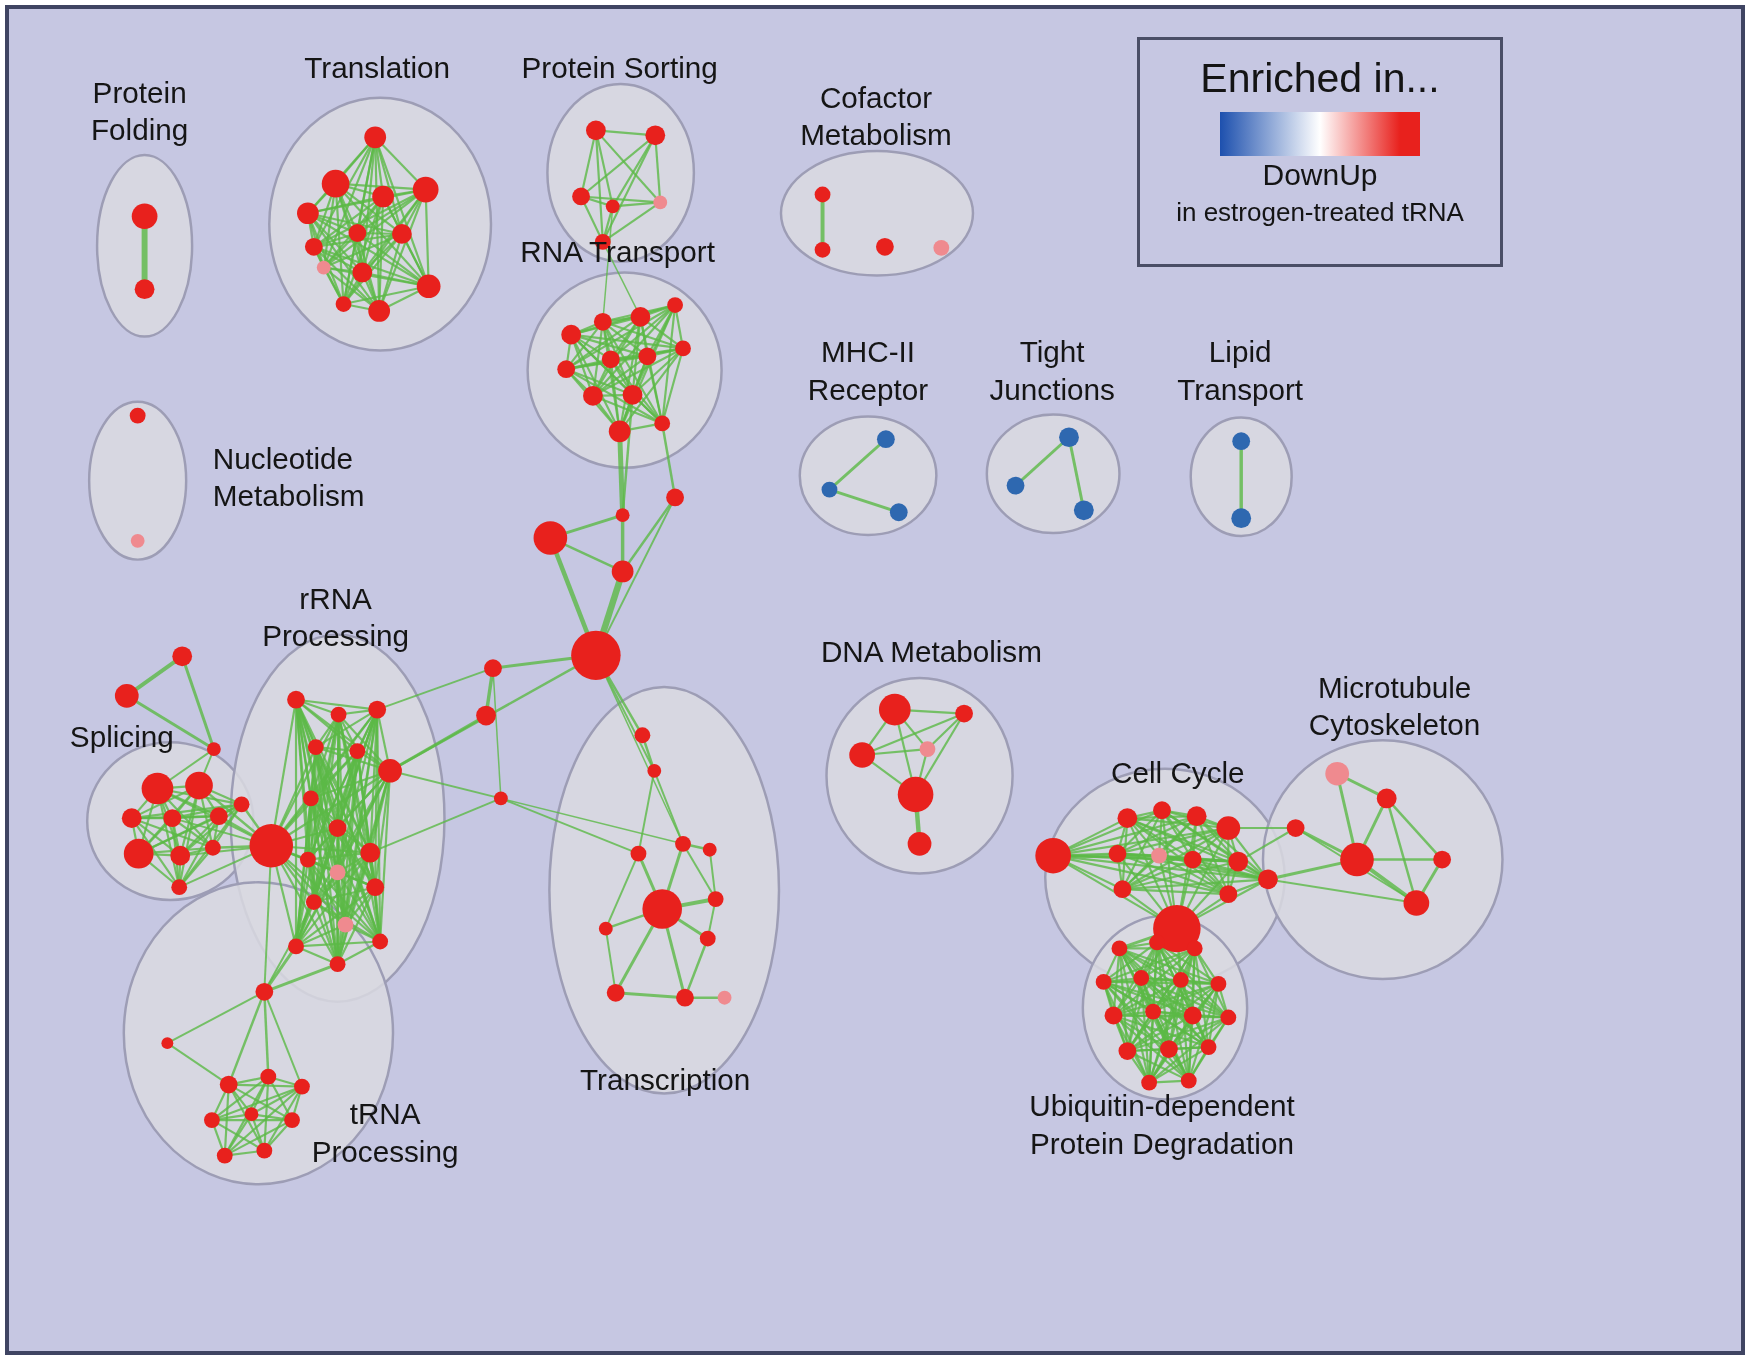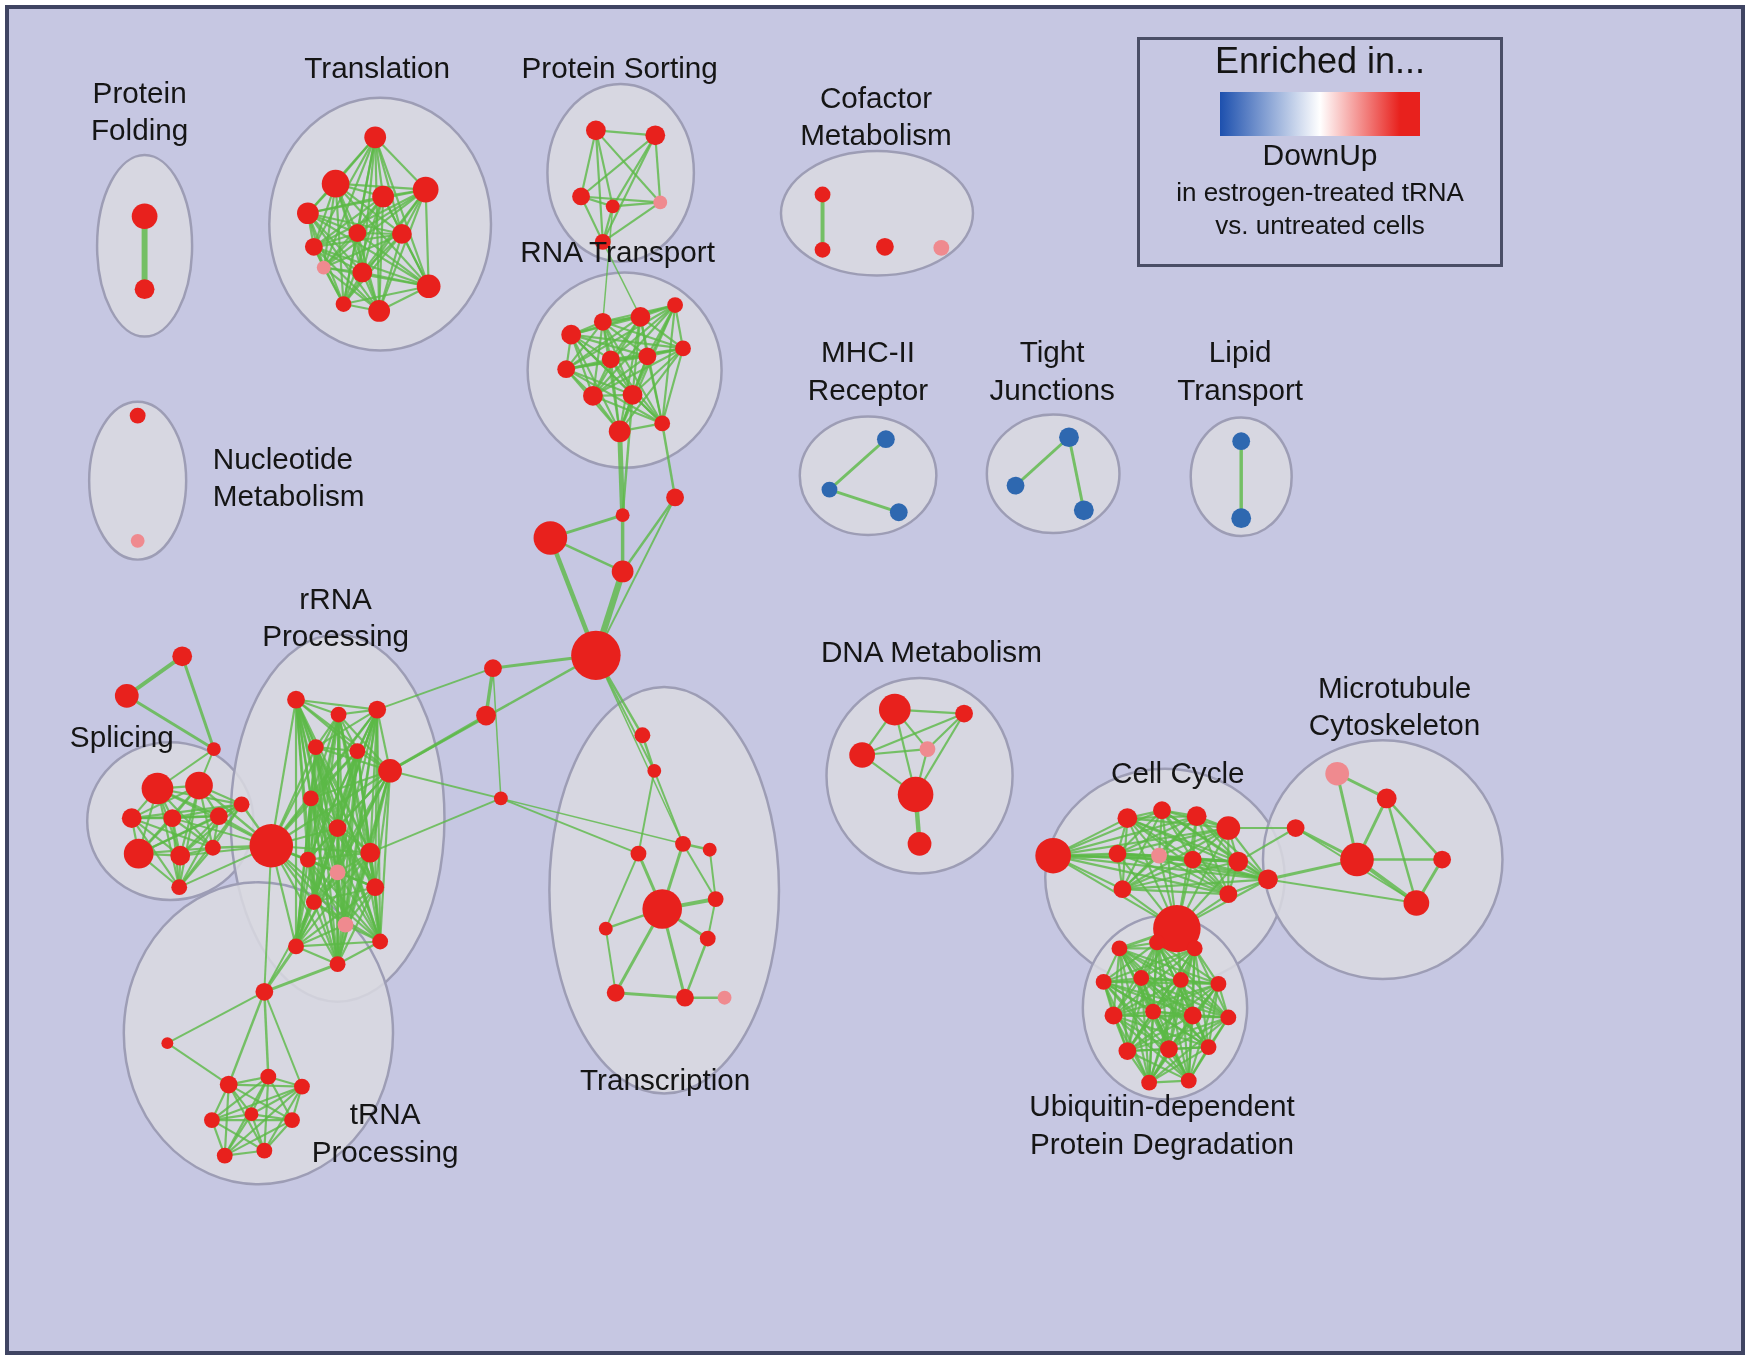--- a/index.html
+++ b/index.html
@@ -5,21 +5,21 @@
   *{margin:0;padding:0;box-sizing:border-box;}
   body{background:#ffffff;font-family:"Liberation Sans",sans-serif;}
   .stage{position:relative;width:1750px;height:1360px;background:#ffffff;padding:5px;}
   .board{position:relative;width:100%;height:100%;border:4px solid #3f4462;background:#c6c7e2;overflow:hidden;}
   .net{position:absolute;inset:0;width:100%;height:100%;}
   svg text{font-family:"Liberation Sans",sans-serif;font-size:30px;fill:#151515;}
   .legend{
     position:absolute;left:1128px;top:28px;width:366px;height:230px;
     border:3px solid #4a4e66;background:#c6c7e2;text-align:center;color:#141414;
   }
-  .legend-title{font-size:36px;}
+  .legend-title{font-size:41px;margin-top:15px;}
   .legend-bar{width:200px;height:44px;margin:10px auto 2px auto;}
   .legend-scale{display:flex;justify-content:center;width:266px;margin:2px auto 4px auto;font-size:30px;}
   .legend-sub{font-size:26px;line-height:33px;}
 </style>
 </head>
 <body>
 
 <div class="stage">
   <div class="board" id="board" style="background: rgb(198, 199, 226); border-color: rgb(63, 68, 98);">
 
@@ -904,17 +904,16 @@
       </svg>
 
     <div class="legend" style="background: rgb(198, 199, 226);">
       <div class="legend-title">Enriched in...</div>
       <div class="legend-bar" style="background: linear-gradient(90deg, rgb(29, 80, 174) 0%, rgb(255, 255, 255) 50%, rgb(232, 33, 29) 90%);"></div>
       <div class="legend-scale">
         <span>Down</span>
         <span>Up</span>
       </div>
       <div class="legend-sub">in estrogen-treated tRNA</div>
-      <div class="legend-sub">vs. untreated cells</div>
     </div>
 
   </div>
 </div>
 
 </body></html>

